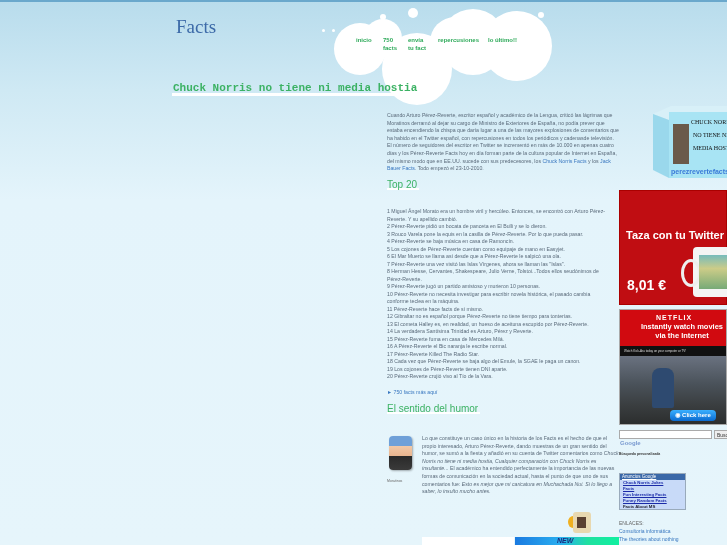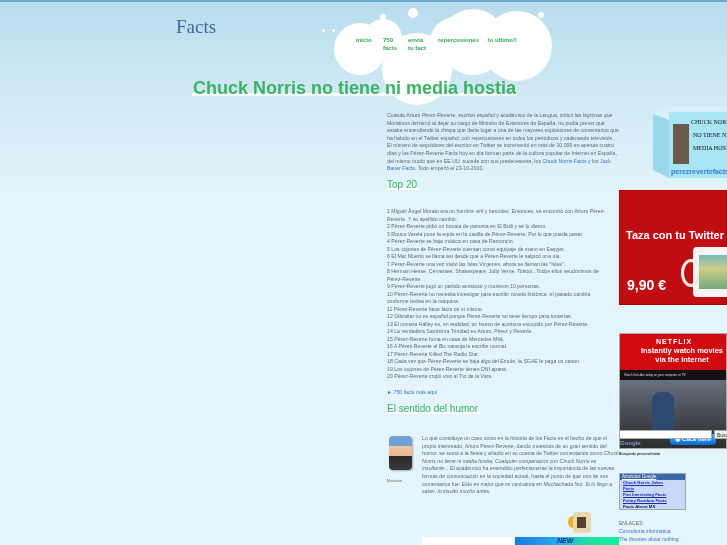--- a/index.html
+++ b/index.html
@@ -17,23 +17,24 @@
       color: #3c6aa8;
     }
     .clouds { position: absolute; left: 310px; top: 5px; width: 250px; height: 80px; }
     .cloud { position: absolute; background: #fff; border-radius: 50%; }
     .nav { position: absolute; top: 31px; left: 0; }
     .nav a {
       position: absolute; font-size: 6px; line-height: 8px; color: #2eaa5a; text-decoration: none;
       font-weight: bold; white-space: nowrap;
     }
     .page-heading {
-      position: absolute; left: 192px; top: 80px; font-size: 18px; color: #3cb264;
+      position: absolute; left: 172px; top: 80px; font-size: 11px; color: #3cb264;
       background: #fff; padding: 0 1px; height: 16px; line-height: 16px;
       background: linear-gradient(to bottom, transparent 80%, #fff 80%);
+      font-family: Liberation Mono, monospace;
     }
     .intro {
       position: absolute; left: 387px; top: 112px; width: 232px;
       font-size: 5.2px; line-height: 7.6px; color: #5a6a7a;
     }
     .intro a { color: #3a78c0; text-decoration: none; }
     h2.section {
       position: absolute; font-size: 10px; font-weight: normal; color: #3cb264;
       background: linear-gradient(to bottom, transparent 78%, #fff 78%);
       padding-right: 2px;
@@ -50,21 +51,21 @@
     .bottom-banner { position: absolute; left: 515px; top: 537px; width: 104px; height: 8px;
       background: linear-gradient(to right, #1a7ae0, #2ab0f0 45%, #20e0a0 70%, #10f0a0); }
     .bottom-banner span { position: absolute; left: 42px; top: 0px; font-size: 7px; font-weight: bold; font-style: italic; color: #1a2a7a; }
     .cube { position: absolute; left: 649px; top: 104px; width: 78px; height: 78px; }
     .ad-taza { position: absolute; left: 619px; top: 190px; width: 108px; height: 115px; background: #c00d12; border: 1px solid #a00; }
     .ad-taza .t1 { position: absolute; left: 6px; top: 38px; font-size: 11px; color: #fff; font-weight: bold; white-space: nowrap; }
     .ad-taza .price { position: absolute; left: 7px; top: 86px; font-size: 14px; color: #fff; font-weight: bold; }
     .ad-taza .mug { position: absolute; left: 73px; top: 56px; width: 40px; height: 50px; background: #f4f4f4; border-radius: 4px 0 0 4px; }
     .ad-taza .mug::before { content: ""; position: absolute; left: -12px; top: 12px; width: 14px; height: 22px; border: 3px solid #eee; border-radius: 50%; }
     .ad-taza .mug::after { content: ""; position: absolute; left: 6px; top: 8px; width: 30px; height: 34px; background: linear-gradient(#7bb, #cc8 40%, #7a7 100%); }
-    .ad-netflix { position: absolute; left: 619px; top: 309px; width: 108px; height: 116px; background: #d10a10; border: 1px solid #aaa; overflow: hidden; margin-top: 24px; }
+    .ad-netflix { position: absolute; left: 619px; top: 309px; width: 108px; height: 116px; background: #d10a10; border: 1px solid #aaa; overflow: hidden; }
     .ad-netflix .logo { position: absolute; left: 0; width: 108px; top: 4px; text-align: center; font-size: 7px; font-weight: bold; color: #fff; letter-spacing: 1px; }
     .ad-netflix .t { position: absolute; left: 2px; top: 13px; width: 120px; text-align: center; font-size: 7.5px; line-height: 8.5px; font-weight: bold; color: #fff; white-space: nowrap; }
     .ad-netflix .strip { position: absolute; left: 0; top: 36px; width: 108px; height: 10px; background: #111; font-size: 3px; line-height: 10px; color: #ddd; padding-left: 4px; white-space: nowrap; }
     .ad-netflix .scene { position: absolute; left: 0; top: 46px; width: 108px; height: 70px;
       background: linear-gradient(to bottom, #6a7280 0, #4a525a 40%, #3a3e40 70%, #2a2c2c 100%); }
     .ad-netflix .fig { position: absolute; left: 32px; top: 58px; width: 22px; height: 40px; background: #2e4a70; border-radius: 8px 8px 2px 2px; }
     .ad-netflix .btn { position: absolute; left: 50px; top: 100px; width: 46px; height: 11px; background: linear-gradient(#3ab0ff, #0a6ad0); border-radius: 4px; color: #fff; font-size: 6px; font-weight: bold; line-height: 11px; text-align: center; }
     .search-input { position: absolute; left: 619px; top: 430px; width: 93px; height: 9px; background: #fff; border: 1px solid #aaa; }
     .search-button { position: absolute; left: 714px; top: 430px; width: 20px; height: 9px; background: #eee; border: 1px solid #aaa; font-size: 5px; line-height: 8px; padding-left: 2px; color: #333; }
     .google-logo { position: absolute; left: 620px; top: 440px; font-size: 6px; color: #7a9ad0; font-weight: bold; }
@@ -163,21 +164,21 @@
   <rect x="24" y="20" width="16" height="40" fill="#6a5a4a"></rect>
   <text x="42" y="20" font-size="6" font-family="Liberation Serif, serif" fill="#111">CHUCK NORRIS</text>
   <text x="44" y="33" font-size="6" font-family="Liberation Serif, serif" fill="#111">NO TIENE NI</text>
   <text x="44" y="46" font-size="6" font-family="Liberation Serif, serif" fill="#111">MEDIA HOSTIA</text>
   <text x="22" y="70" font-size="7" font-family="Liberation Sans, sans-serif" font-weight="bold" fill="#3a7ad8">perezrevertefacts</text>
 </svg>
 
 <div class="ad-taza">
   <div class="t1">Taza con tu Twitter</div>
   <div class="mug"></div>
-  <div class="price">9,90 €</div>
+  <div class="price">8,01 €</div>
 </div>
 
 <div class="ad-netflix">
   <div class="logo">NETFLIX</div>
   <div class="t"><span>Instantly watch movies</span><br><span>via the Internet</span></div>
   <div class="strip">Watch Kick-Ass today on your computer or TV!</div>
   <div class="scene"></div>
   <div class="fig"></div>
   <div class="btn">◉ Click here</div>
 </div>

